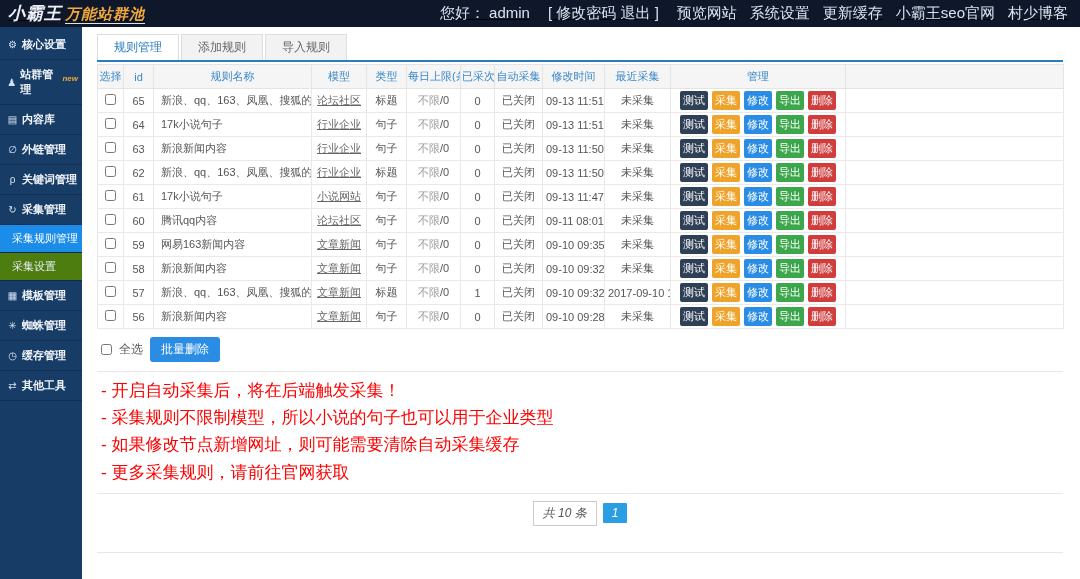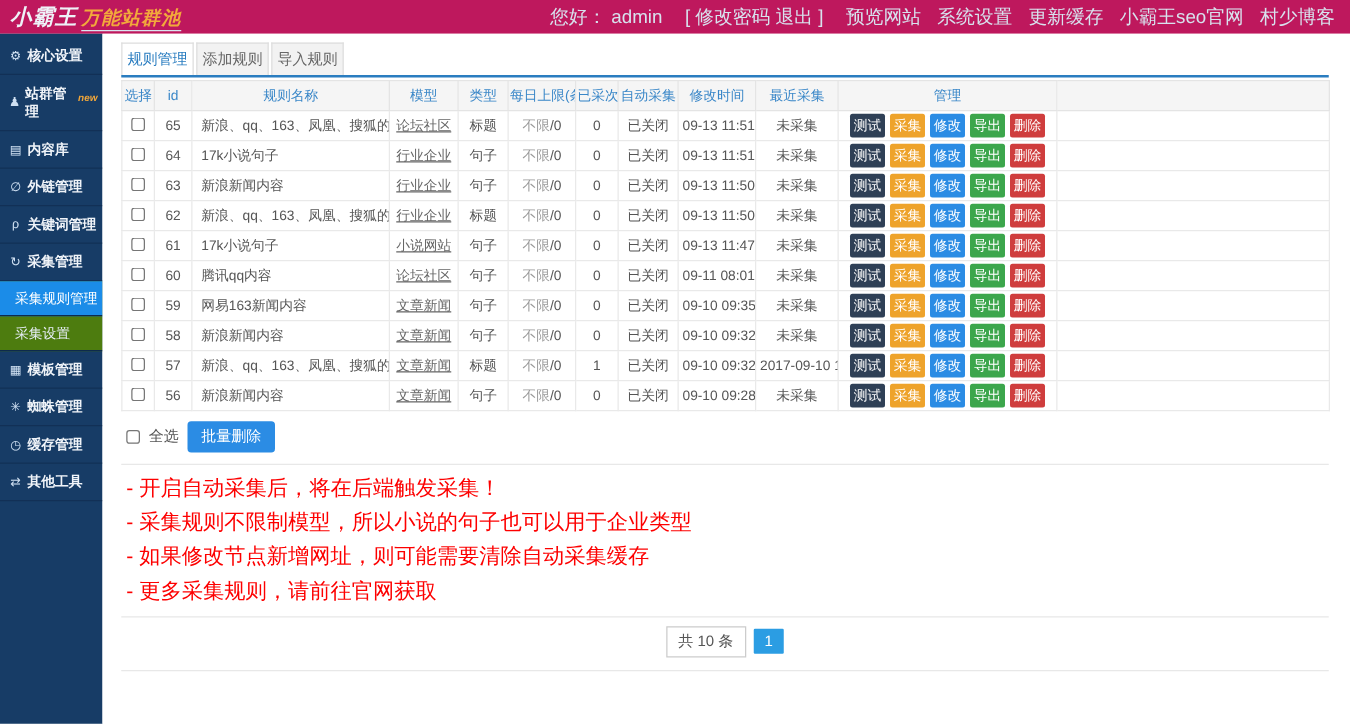--- a/index.html
+++ b/index.html
@@ -1,22 +1,22 @@
 <!DOCTYPE html>
 <html><head>
 <meta charset="utf-8">
 <style>
   * { box-sizing: border-box; }
   html,body { margin:0; padding:0; width:1080px; height:579px; overflow:hidden;
     font-family:"Liberation Sans", sans-serif; background:#ffffff; }
 
   
   .header { position:absolute; top:0; left:0; width:1080px; height:27px;
-    background:#be185d; display:flex; align-items:center; justify-content:space-between;
-    padding:0 12px 0 8px; }
+    background:#0f172a; display:flex; align-items:center; justify-content:space-between;
+    padding:0 12px 0 8px;text-decoration:underline; }
   .logo { font-style:italic; font-weight:bold; font-size:17px; letter-spacing:1px; white-space:nowrap; }
   .logo .p1 { color:#eef2f8; }
   .logo .p2 { color:#f2a93b; margin-left:3px; border-bottom:1px solid #d9e4f0; padding-bottom:1px; font-size:15px; }
   .top-links { font-size:15px; color:#d8e2ee; display:flex; gap:18px; align-items:center; white-space:nowrap;justify-content:flex-end; }
   .top-links a { color:#d8e2ee; text-decoration:none; cursor:pointer; }
   .admin-name { color:#f0a63a; }
 
   
   .sidebar { position:absolute; top:27px; left:0; width:82px; height:552px;
     background:#173c66; color:#fff; font-size:11px; padding-top:3px; }
@@ -26,21 +26,21 @@
     font-weight:normal; font-size:10px; }
   .badge-new { color:#f0a63a; font-size:8px; font-style:italic; position:relative; top:-4px; margin-left:1px; font-weight:bold; }
   .submenu { background:#4d7c0f; }
   .sub-item { padding:6px 4px 6px 12px; cursor:pointer; color:#e7eef7; border-bottom:1px solid #0d2a4c; }
   .sub-item.active { background:#1b8ce8; color:#fff; }
 
   
   .main { position:absolute; left:82px; top:27px; width:998px; height:552px; background:#fff; }
 
   .tabs { margin:7px 17px 0 15px; display:flex; border-bottom:2px solid #2a7dc0; }
-  .tab { padding:4px 4px; font-size:12px; background:#f2f2f2; border:1px solid #ddd; border-bottom:none;
+  .tab { padding:4px 16px; font-size:12px; background:#f2f2f2; border:1px solid #ddd; border-bottom:none;
     color:#666; cursor:pointer; margin-right:2px; }
   .tab.active { background:#fff; color:#2a7dc0; }
 
   table.rule-table { margin:2px 17px 0 15px; border-collapse:collapse; width:966px;
     table-layout:fixed; font-size:11px; }
   .rule-table th { background:#f5f5f5; color:#3a87c8; font-weight:normal;
     border:1px solid #e4e4e4; padding:4px 1px; white-space:nowrap; overflow:hidden; }
   .rule-table td { border:1px solid #e9e9e9; padding:2px 3px; text-align:center; color:#555;
     height:21px; white-space:nowrap; overflow:hidden; }
   .rule-table td.name { text-align:left; padding-left:7px; }
@@ -52,22 +52,22 @@
   input[type=checkbox] { width:11px; height:11px; margin:0; cursor:pointer; }
 
   .bulk-row { margin:0 17px 0 15px; padding:8px 4px 9px; display:flex; align-items:center; gap:7px;
     font-size:12px; color:#555; border-bottom:1px solid #e8e8e8; }
   .bulk-btn { background:#2b8ce4; color:#fff; padding:4px 11px; border-radius:3px; font-size:12px;
     cursor:pointer; border:none; }
 
   .notes { margin:0 17px 0 15px; padding:5px 4px 7px; border-bottom:1px solid #e8e8e8;
     color:#fd0000; font-size:17px; line-height:1.6; }
 
-  .pagination { margin:7px 17px 0 15px; padding-bottom:10px; border-bottom:1px solid #e8e8e8;
-    display:flex; justify-content:center; align-items:center; gap:6px; font-size:12px; }
+  .pagination { margin:7px 17px 0 15px; padding-bottom:26px; border-bottom:1px solid #e8e8e8;
+    display:flex; justify-content:center; align-items:center; gap:6px; font-size:12px;font-style:italic; }
   .total-box { border:1px solid #ccc; padding:3px 9px; color:#555; background:#fff; }
   .page-box { background:#2b9de3; color:#fff; padding:3px 9px; cursor:pointer; border-radius:1px; }
 </style>
 </head>
 <body>
 
 <div class="header">
   <div class="logo">
     <span class="p1">小霸王</span><span class="p2">万能站群池</span>
   </div>

